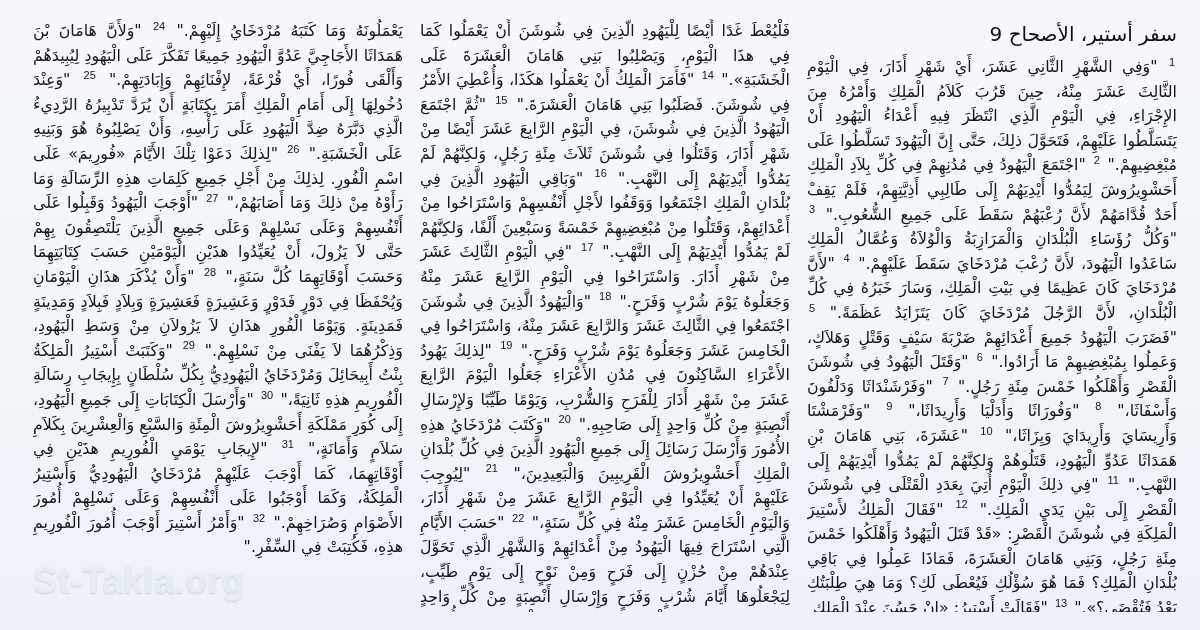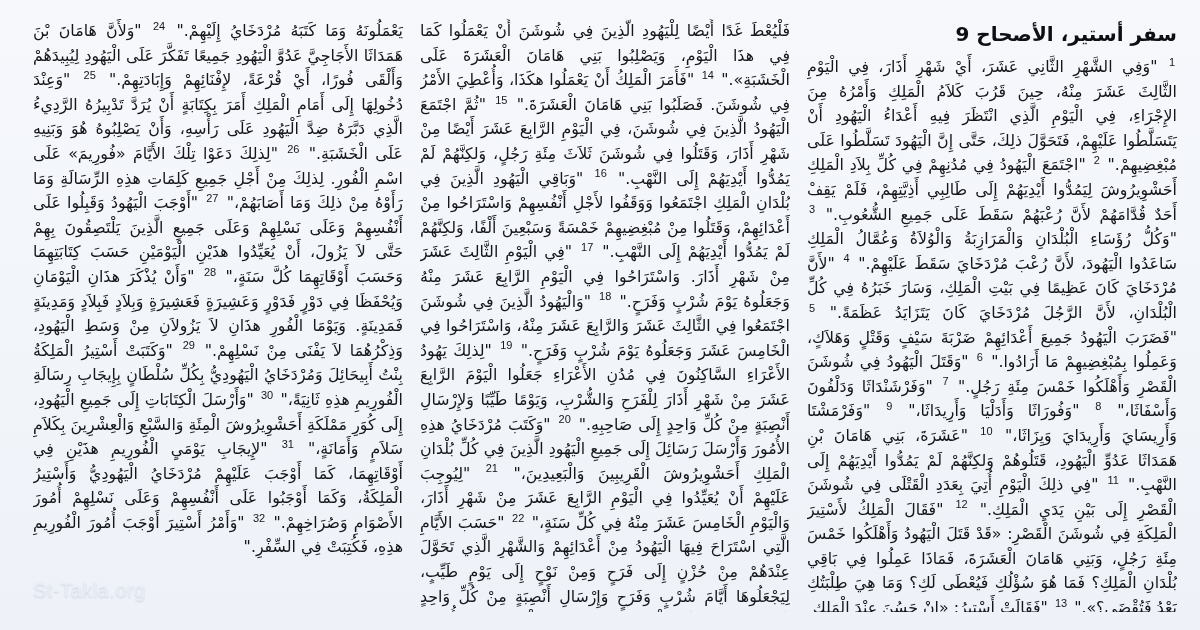--- a/index.html
+++ b/index.html
@@ -51,36 +51,36 @@
   }
   .col sup {
     font-size: 11px;
     line-height: 0;
     vertical-align: super;
     color: #15161a;
     padding: 0 2px;
     font-family: Liberation Sans, sans-serif;
   }
   .chapter-title {
-    font-weight: bold;
+    font-weight: normal;
     font-size: 20px;
     line-height: 30px;
     color: #0d0f14;
     text-align: right;
     padding-left: 6px;
     margin-bottom: 6px;
     white-space: nowrap;
   }
   .watermark {
     position: absolute;
     left: 8px;
     bottom: 18px;
     font-family: "Liberation Sans", sans-serif;
-    font-size: 20px;
-    font-weight: 400;
+    font-size: 36px;
+    font-weight: 700;
     color: rgba(233,239,248,0.88);
     text-shadow: 0 1px 2px rgba(90,110,140,0.25);
     direction: ltr;
     letter-spacing: 0.5px;
   }
 </style>
 </head>
 <body>
 
 <div class="frame">

